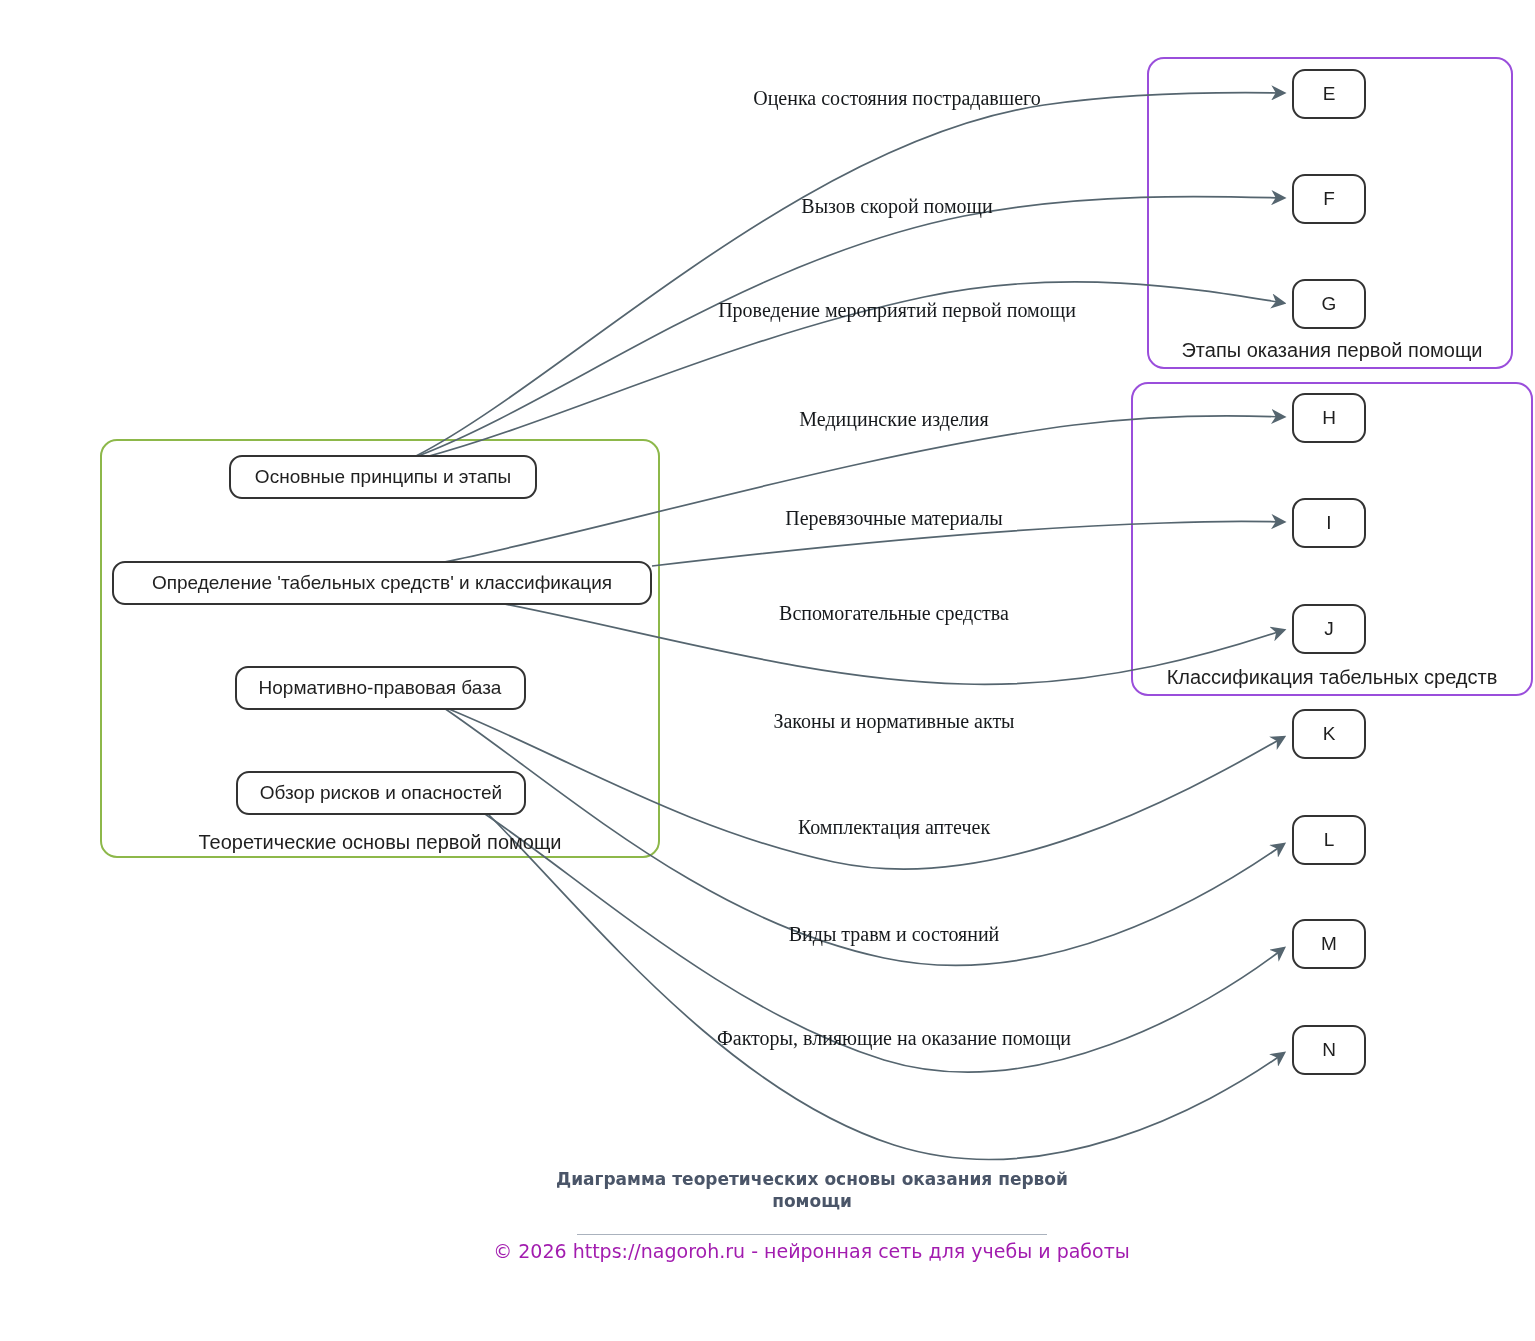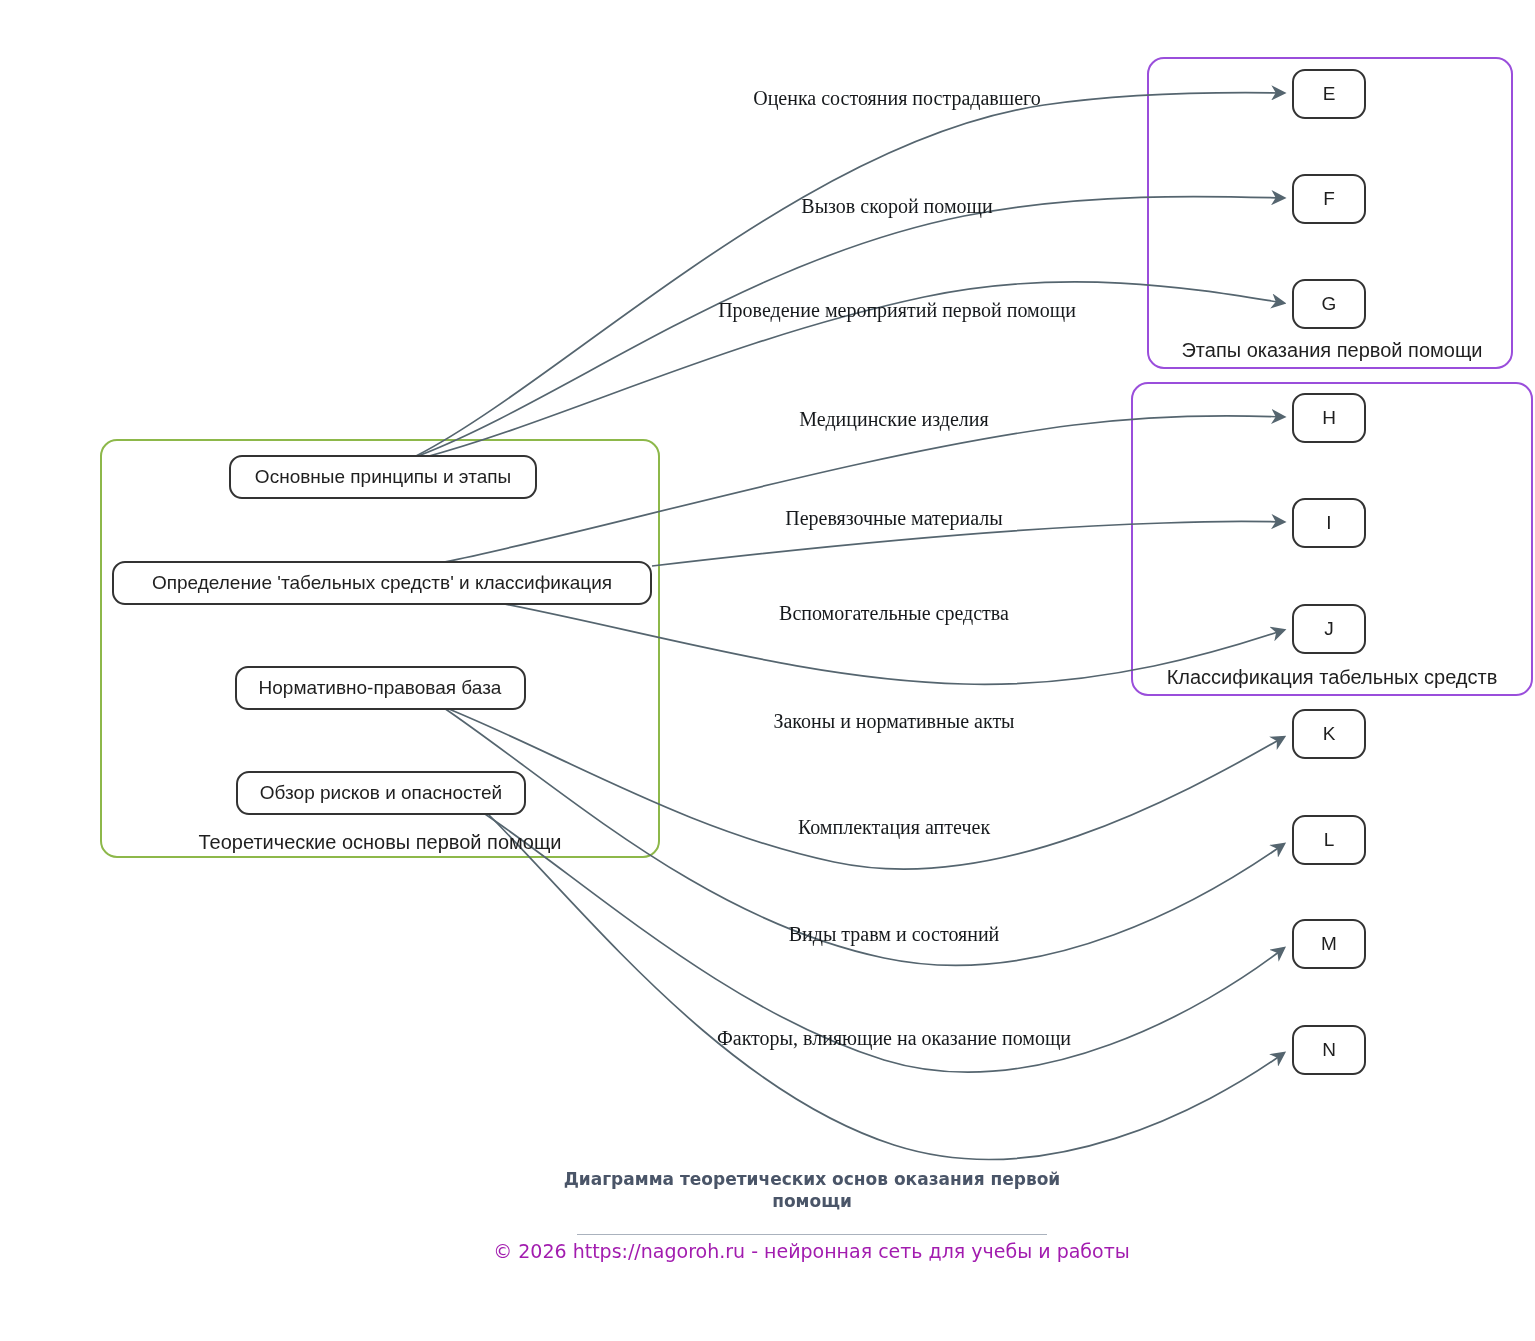--- a/index.html
+++ b/index.html
@@ -205,17 +205,17 @@
     <g>
       <rect class="node-rect" x="1249" y="1026" width="72" height="48" rx="12" ry="12"></rect>
       <text class="letter-label" x="1285" y="1051">N</text>
     </g>
 
     <text class="cluster-title" x="336" y="849">Теоретические основы первой помощи</text>
     <text class="cluster-title" x="1288" y="357">Этапы оказания первой помощи</text>
     <text class="cluster-title" x="1288" y="684">Классификация табельных средств</text>
   </svg>
 
-  <div class="footer footer-title">Диаграмма теоретических основ оказания первой помощи</div>
+  <div class="footer footer-title">Диаграмма теоретических основы оказания первой помощи</div>
   <div class="footer footer-rule"></div>
   <div class="footer footer-credit">© 2026 https://nagoroh.ru - нейронная сеть для учебы и работы</div>
 
 </div>
 
 </body></html>

